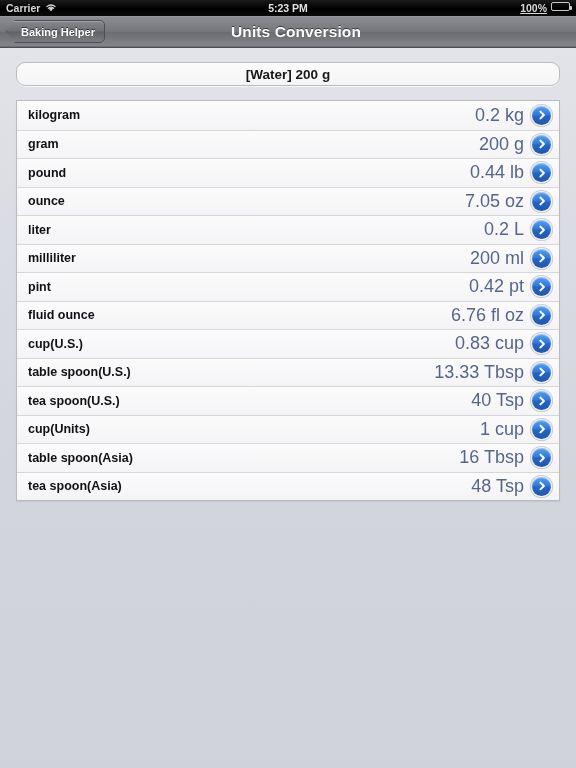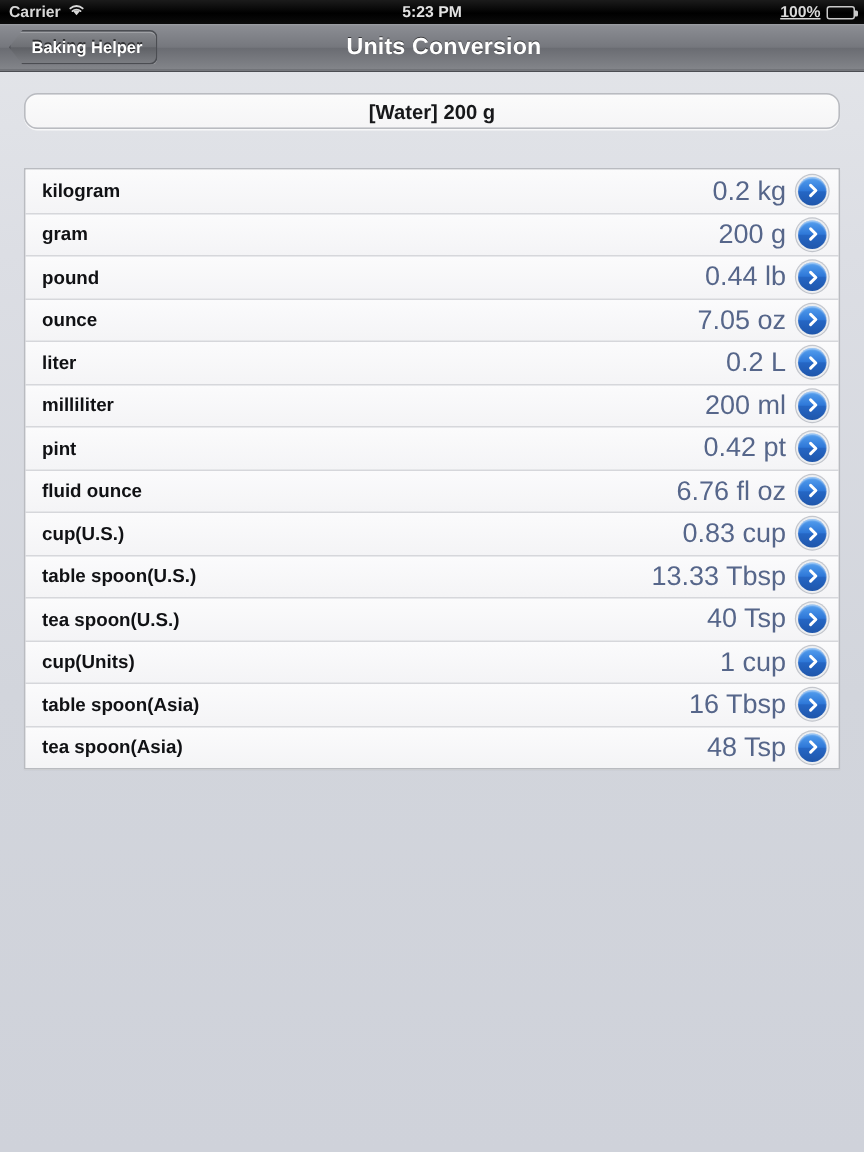--- a/index.html
+++ b/index.html
@@ -46,21 +46,20 @@
     left: 0; right: 0;
     text-align: center;
     font-size: 10.5px;
     font-weight: bold;
     color: #e2e2e2;
     pointer-events: none;
   }
   .status-right {
     margin-left: auto;
     display: flex;
-    align-items: center;
     gap: 4px;
     position: relative;
     z-index: 2;
     text-decoration: underline;
   }
   .wifi-icon { display: block; }
   .battery {
     position: relative;
     width: 19px;
     height: 9px;
@@ -145,21 +144,21 @@
     box-sizing: border-box;
     box-shadow: 0 1px 0 rgba(255,255,255,0.75);
   }
   .header-field-text {
     font-size: 13.5px;
     font-weight: bold;
     color: #17181a;
   }
 
   .table {
-    margin-top: 26px;
+    margin-top: 14px;
     background: #f7f7f8;
     border: 1px solid #b9bbc0;
     border-radius: 0;
     overflow: hidden;
     box-sizing: border-box;
     box-shadow: 0 1px 1px rgba(0,0,0,0.06);
   }
 
   .row {
     position: relative;

